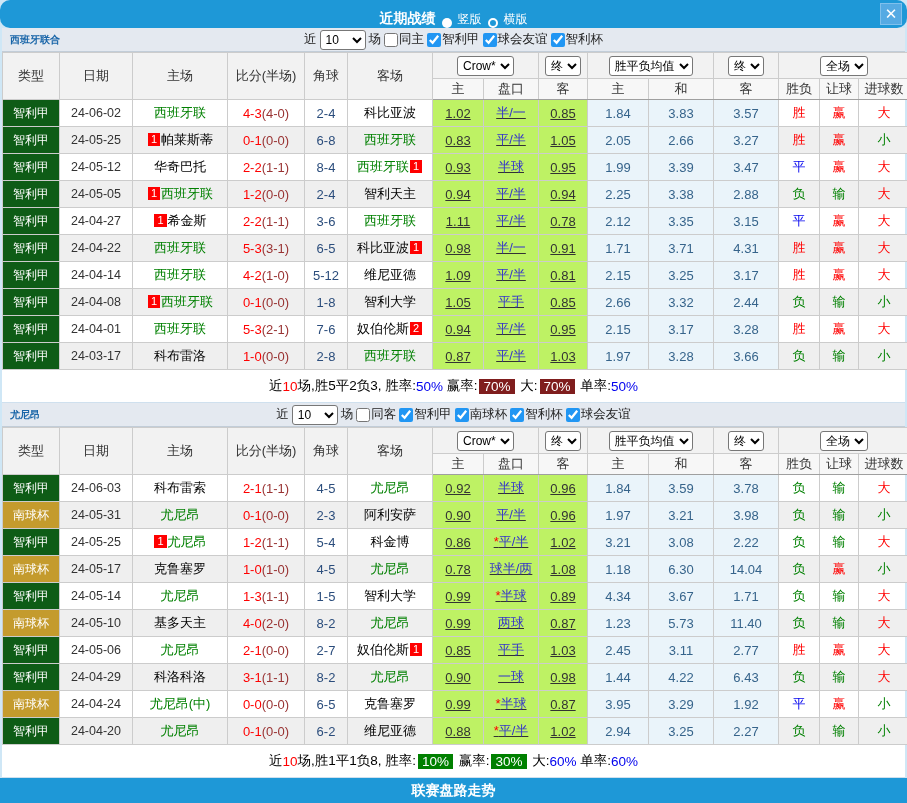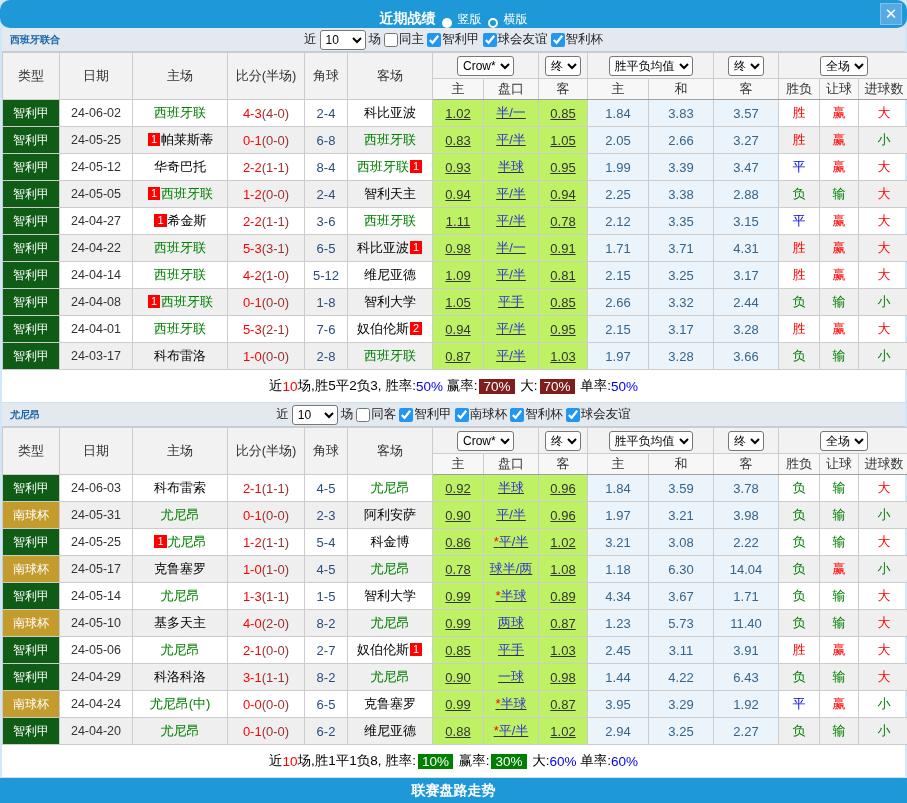--- a/index.html
+++ b/index.html
@@ -571,21 +571,21 @@
               <td class="date">24-05-06</td>
               <td><span class="team hl">尤尼昂</span></td>
               <td><span class="fs">2-1</span><span class="hs">(0-0)</span></td>
               <td class="corner">2-7</td>
               <td><span class="team">奴伯伦斯</span><span class="rc-badge">1</span></td>
               <td class="od">0.85</td>
               <td class="od"><span class="hcp-t">平手</span></td>
               <td class="od">1.03</td>
               <td class="av">2.45</td>
               <td class="av">3.11</td>
-              <td class="av">3.91</td>
+              <td class="av">2.77</td>
               <td class="c-red">胜</td>
               <td class="c-red">赢</td>
               <td class="c-red">大</td>
             </tr>
             <tr>
               <td class="type" style="background: rgb(14, 92, 22);">智利甲</td>
               <td class="date shade">24-04-29</td>
               <td class="shade"><span class="team">科洛科洛</span></td>
               <td class="shade"><span class="fs">3-1</span><span class="hs">(1-1)</span></td>
               <td class="corner shade">8-2</td>

